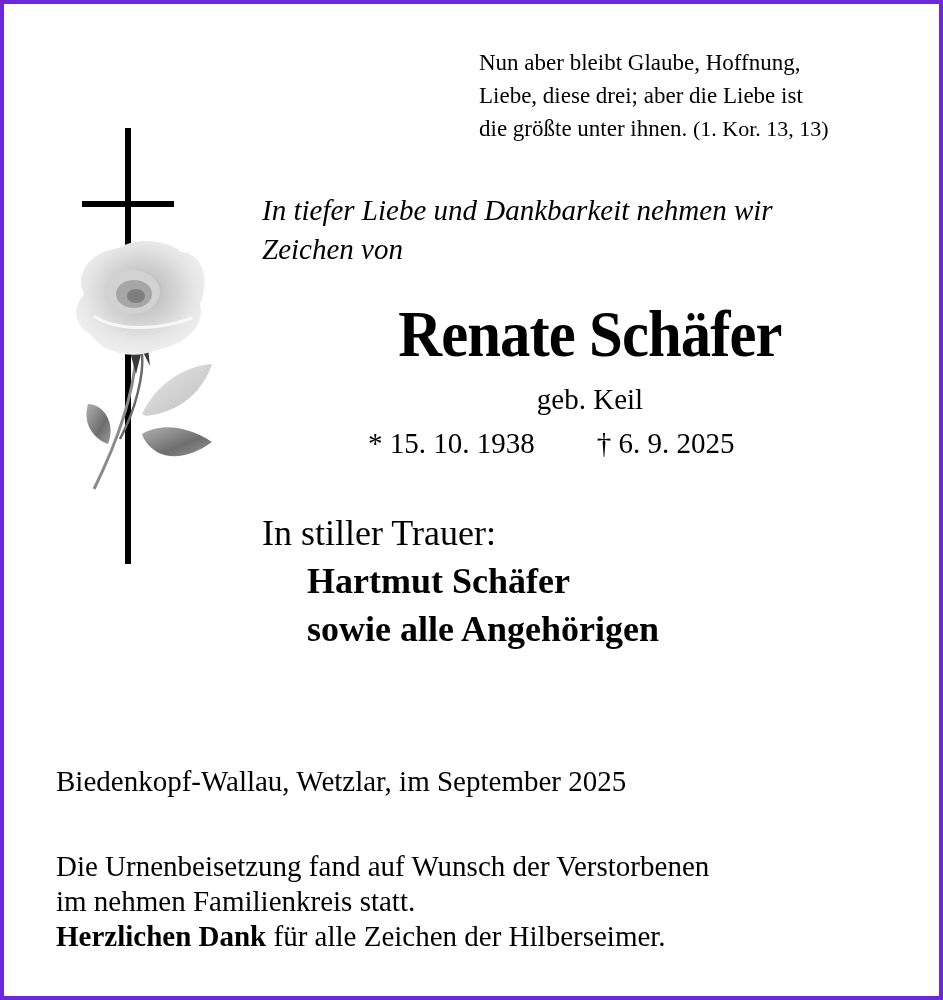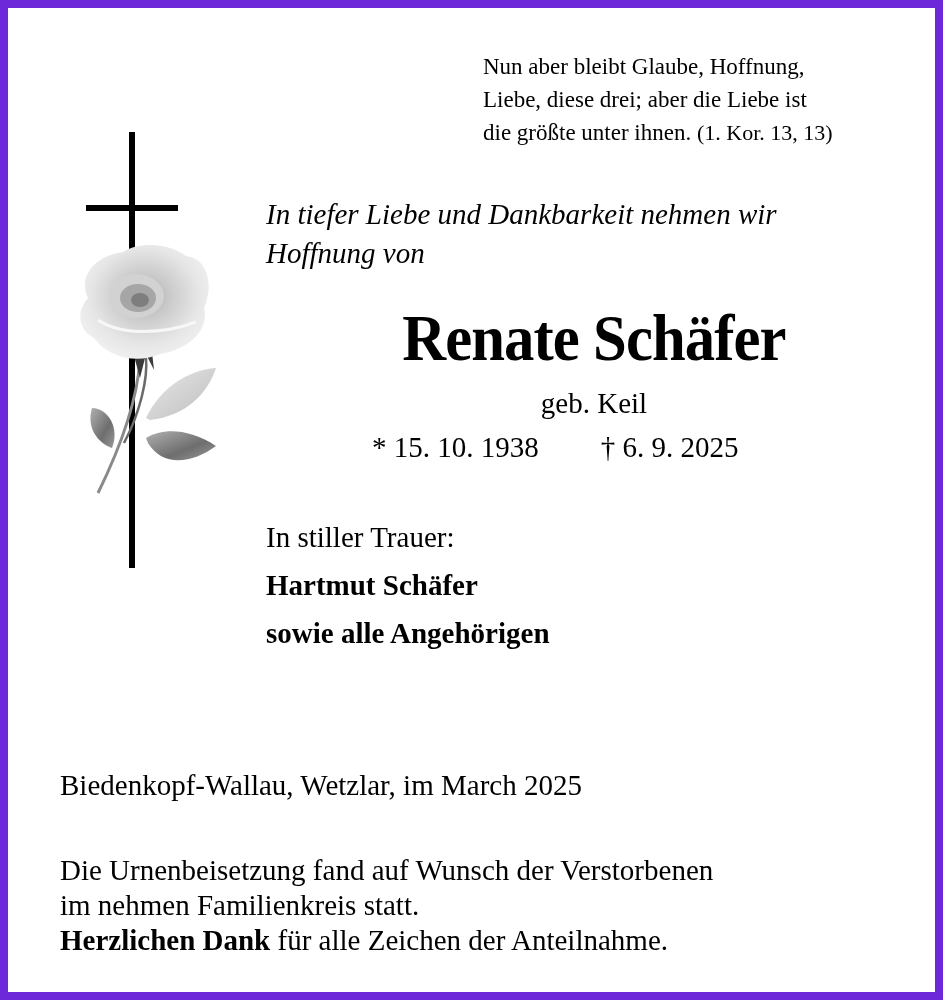--- a/index.html
+++ b/index.html
@@ -1,21 +1,21 @@
 <!DOCTYPE html>
 <html><head>
   <meta charset="utf-8">
   <style>
     html, body { margin: 0; padding: 0; background: #ffffff; }
     body { width: 943px; height: 1000px; overflow: hidden; }
     .frame {
       position: absolute; left: 0; top: 0;
       width: 943px; height: 1000px;
       box-sizing: border-box;
-      border: 8px solid #6d28d9;
+      border: 4px solid #6d28d9;
       background: #ffffff;
       font-family: "Liberation Serif", "DejaVu Serif", serif;
       color: #000000;
     }
     .abs { position: absolute; white-space: nowrap; }
     .quote {
       left: 475px; top: 42px;
       font-size: 23px; line-height: 33px;
     }
     .quote .ref { font-size: 22px; }
@@ -36,23 +36,23 @@
       text-align: center; font-size: 29px; line-height: 38px;
       padding-left: 229px; box-sizing: border-box;
     }
     .dates {
       left: 364px; top: 419px;
       font-size: 29px; line-height: 40px;
     }
     .dates .gap { display: inline-block; width: 62px; }
     .mourners {
       left: 258px; top: 505px;
-      font-size: 29px; line-height: 48px;
+      font-size: 36px; line-height: 48px;
     }
-    .mourners .b { font-weight: bold; }
+    .mourners .b { font-weight: bold; margin-left: 45px; }
     .place {
       left: 52px; top: 758px;
       font-size: 29px; line-height: 38px;
     }
     .closing {
       left: 52px; top: 845px;
       font-size: 29px; line-height: 35px;
     }
     .closing .b { font-weight: bold; margin-top: 24px; }
     .cross-v {
@@ -112,37 +112,37 @@
   </div>
 
   <div class="abs quote">
     <div>Nun aber bleibt Glaube, Hoffnung,</div>
     <div>Liebe, diese drei; aber die Liebe ist</div>
     <div><span>die größte unter ihnen.</span> <span class="ref">(1. Kor. 13, 13)</span></div>
   </div>
 
   <div class="abs intro">
     <div>In tiefer Liebe und Dankbarkeit nehmen wir</div>
-    <div>Hoffnung von</div>
+    <div>Zeichen von</div>
   </div>
 
   <div class="abs name">Renate Schäfer</div>
   <div class="abs maiden">geb. Keil</div>
 
   <div class="abs dates">
     <span>* 15. 10. 1938</span><span class="gap"></span><span>† 6. 9. 2025</span>
   </div>
 
   <div class="abs mourners">
     <div>In stiller Trauer:</div>
     <div class="b">Hartmut Schäfer</div>
     <div class="b">sowie alle Angehörigen</div>
   </div>
 
-  <div class="abs place">Biedenkopf-Wallau, Wetzlar, im March 2025</div>
+  <div class="abs place">Biedenkopf-Wallau, Wetzlar, im September 2025</div>
 
   <div class="abs closing">
     <div>Die Urnenbeisetzung fand auf Wunsch der Verstorbenen</div>
     <div>im nehmen Familienkreis statt.</div>
-    <div><span class="b">Herzlichen Dank</span><span> für alle Zeichen der Anteilnahme.</span></div>
+    <div><span class="b">Herzlichen Dank</span><span> für alle Zeichen der Hilberseimer.</span></div>
   </div>
 
 </div>
 
 </body></html>

